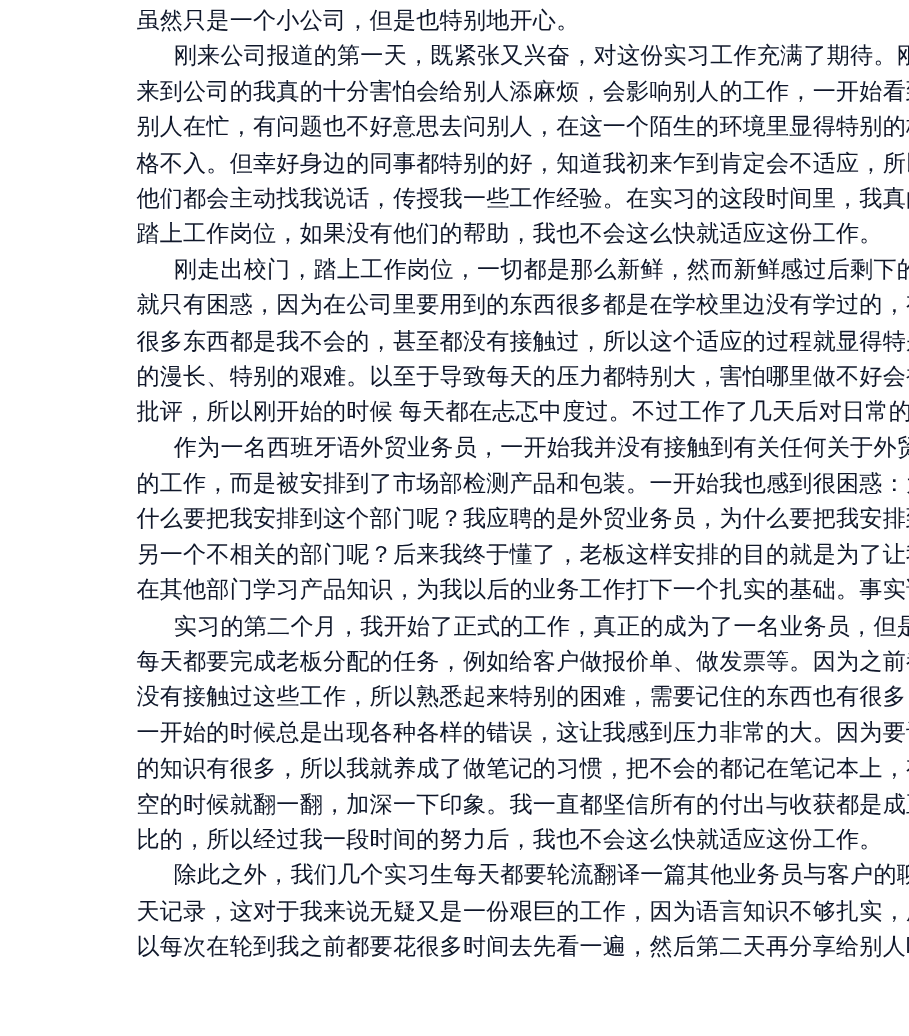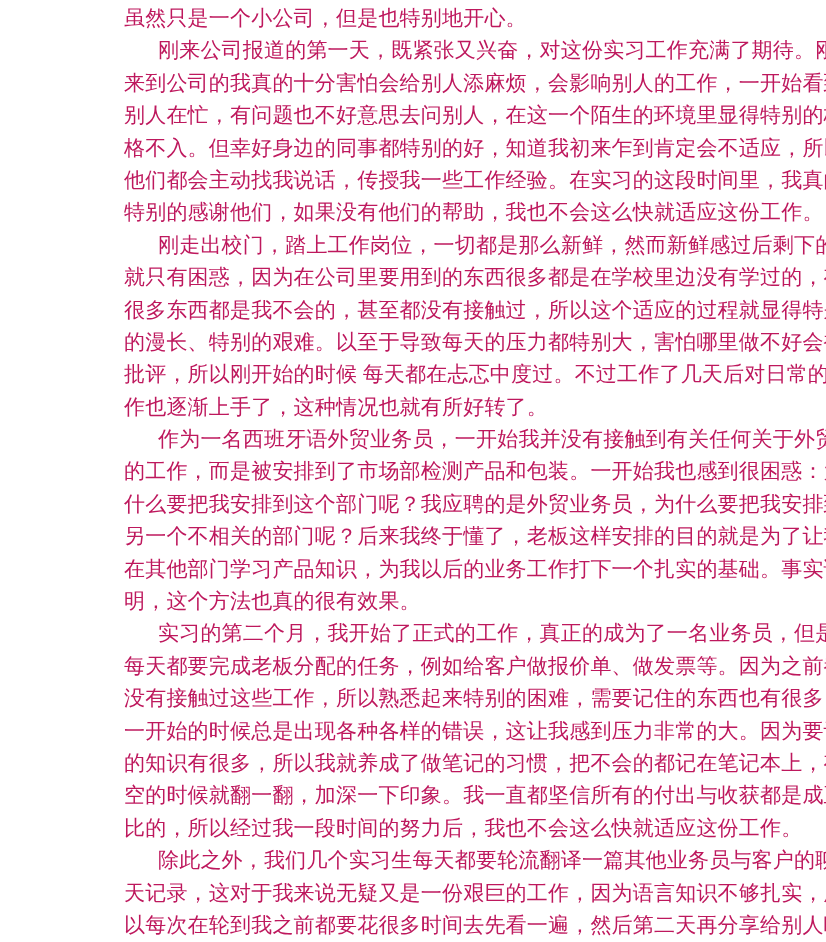--- a/index.html
+++ b/index.html
@@ -24,52 +24,50 @@
   .text-block {
     position: absolute;
     left: 124px;
     top: 2px;
     width: 586px;
   }
   .line {
     height: 32.4px;
     line-height: 32.4px;
     font-size: 21px;
-    color: #be185d;
+    color: #0f172a;
     white-space: nowrap;
     letter-spacing: 0.2px;
   }
   .line.indent {
     padding-left: 34px;
   }
 </style>
 </head>
 <body>
 
 <div class="page">
   <div class="text-block">
     <div class="line">虽然只是一个小公司，但是也特别地开心。</div>
     <div class="line indent">刚来公司报道的第一天，既紧张又兴奋，对这份实习工作充满了期待。刚</div>
     <div class="line">来到公司的我真的十分害怕会给别人添麻烦，会影响别人的工作，一开始看到</div>
     <div class="line">别人在忙，有问题也不好意思去问别人，在这一个陌生的环境里显得特别的格</div>
     <div class="line">格不入。但幸好身边的同事都特别的好，知道我初来乍到肯定会不适应，所以</div>
     <div class="line">他们都会主动找我说话，传授我一些工作经验。在实习的这段时间里，我真的</div>
-    <div class="line">特别的感谢他们，如果没有他们的帮助，我也不会这么快就适应这份工作。</div>
+    <div class="line">踏上工作岗位，如果没有他们的帮助，我也不会这么快就适应这份工作。</div>
     <div class="line indent">刚走出校门，踏上工作岗位，一切都是那么新鲜，然而新鲜感过后剩下的</div>
     <div class="line">就只有困惑，因为在公司里要用到的东西很多都是在学校里边没有学过的，有</div>
     <div class="line">很多东西都是我不会的，甚至都没有接触过，所以这个适应的过程就显得特别</div>
     <div class="line">的漫长、特别的艰难。以至于导致每天的压力都特别大，害怕哪里做不好会被</div>
     <div class="line">批评，所以刚开始的时候 每天都在忐忑中度过。不过工作了几天后对日常的工</div>
-    <div class="line">作也逐渐上手了，这种情况也就有所好转了。</div>
     <div class="line indent">作为一名西班牙语外贸业务员，一开始我并没有接触到有关任何关于外贸</div>
     <div class="line">的工作，而是被安排到了市场部检测产品和包装。一开始我也感到很困惑：为</div>
     <div class="line">什么要把我安排到这个部门呢？我应聘的是外贸业务员，为什么要把我安排到</div>
     <div class="line">另一个不相关的部门呢？后来我终于懂了，老板这样安排的目的就是为了让我</div>
     <div class="line">在其他部门学习产品知识，为我以后的业务工作打下一个扎实的基础。事实证</div>
-    <div class="line">明，这个方法也真的很有效果。</div>
     <div class="line indent">实习的第二个月，我开始了正式的工作，真正的成为了一名业务员，但是</div>
     <div class="line">每天都要完成老板分配的任务，例如给客户做报价单、做发票等。因为之前都</div>
     <div class="line">没有接触过这些工作，所以熟悉起来特别的困难，需要记住的东西也有很多，</div>
     <div class="line">一开始的时候总是出现各种各样的错误，这让我感到压力非常的大。因为要记</div>
     <div class="line">的知识有很多，所以我就养成了做笔记的习惯，把不会的都记在笔记本上，有</div>
     <div class="line">空的时候就翻一翻，加深一下印象。我一直都坚信所有的付出与收获都是成正</div>
     <div class="line">比的，所以经过我一段时间的努力后，我也不会这么快就适应这份工作。</div>
     <div class="line indent">除此之外，我们几个实习生每天都要轮流翻译一篇其他业务员与客户的聊</div>
     <div class="line">天记录，这对于我来说无疑又是一份艰巨的工作，因为语言知识不够扎实，所</div>
     <div class="line">以每次在轮到我之前都要花很多时间去先看一遍，然后第二天再分享给别人听。</div>

